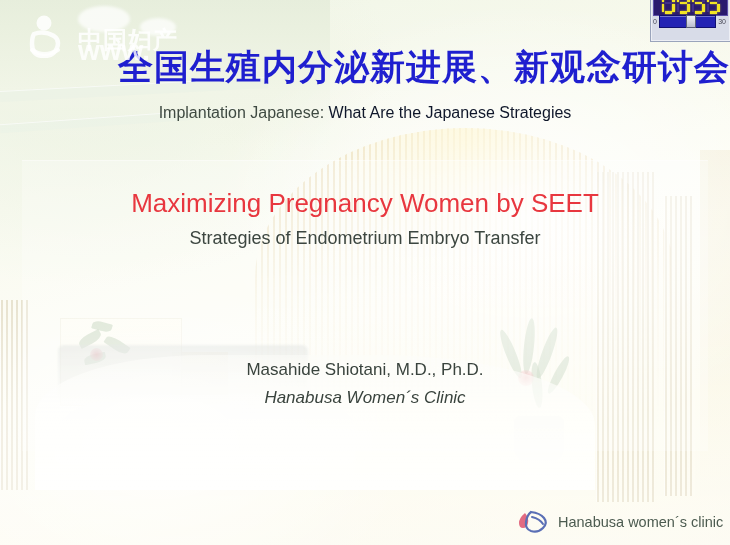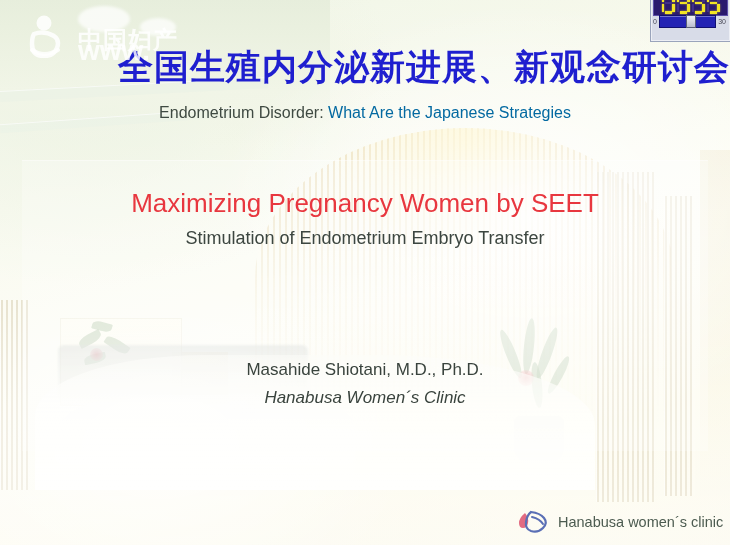--- a/index.html
+++ b/index.html
@@ -175,21 +175,21 @@
     white-space: nowrap;
   }
   .conf-sub {
     position: absolute;
     left: 0; right: 0; top: 104px;
     text-align: center;
     font-size: 16px;
     white-space: nowrap;
   }
   .conf-sub .lead { color: #3f4a42; }
-  .conf-sub .hl   { color: #0369a1; text-align: center; }
+  .conf-sub .hl   { color: #0f172a; text-align: center; }
 
   
   .slide-title {
     position: absolute;
     left: 0; right: 0; top: 188px;
     text-align: center;
     font-size: 26px;
     color: #e8373f;
     white-space: nowrap;
   }
@@ -400,27 +400,27 @@
 
     <div class="desk"></div>
     <div class="haze"></div>
   </div>
 
   <div class="slide-panel"></div>
 
   <div class="conf-title">全国生殖内分泌新进展、新观念研讨会</div>
 
   <div class="conf-sub">
-    <span class="lead">Endometrium Disorder:</span>
+    <span class="lead">Implantation Japanese:</span>
     <span class="hl">What Are the Japanese Strategies</span>
   </div>
 
   <div class="slide-title">Maximizing Pregnancy Women by SEET</div>
 
-  <div class="slide-sub">Stimulation of Endometrium Embryo Transfer</div>
+  <div class="slide-sub">Strategies of Endometrium Embryo Transfer</div>
 
 
   <div class="presenter">Masahide Shiotani, M.D., Ph.D.</div>
 
   <div class="affiliation">Hanabusa Women´s Clinic</div>
 
   <div class="watermark">
     <svg class="wm-mark" viewBox="0 0 46 46">
       <circle cx="18" cy="11" r="7.5" fill="rgba(255,255,255,0.85)"></circle>
       <path d="M8 22 q10 -4 20 2 q6 4 3 12 q-3 8 -13 8 q-12 0 -12 -12 q0 -7 2 -10 z" fill="none" stroke="rgba(255,255,255,0.85)" stroke-width="4.5" stroke-linecap="round"></path>

